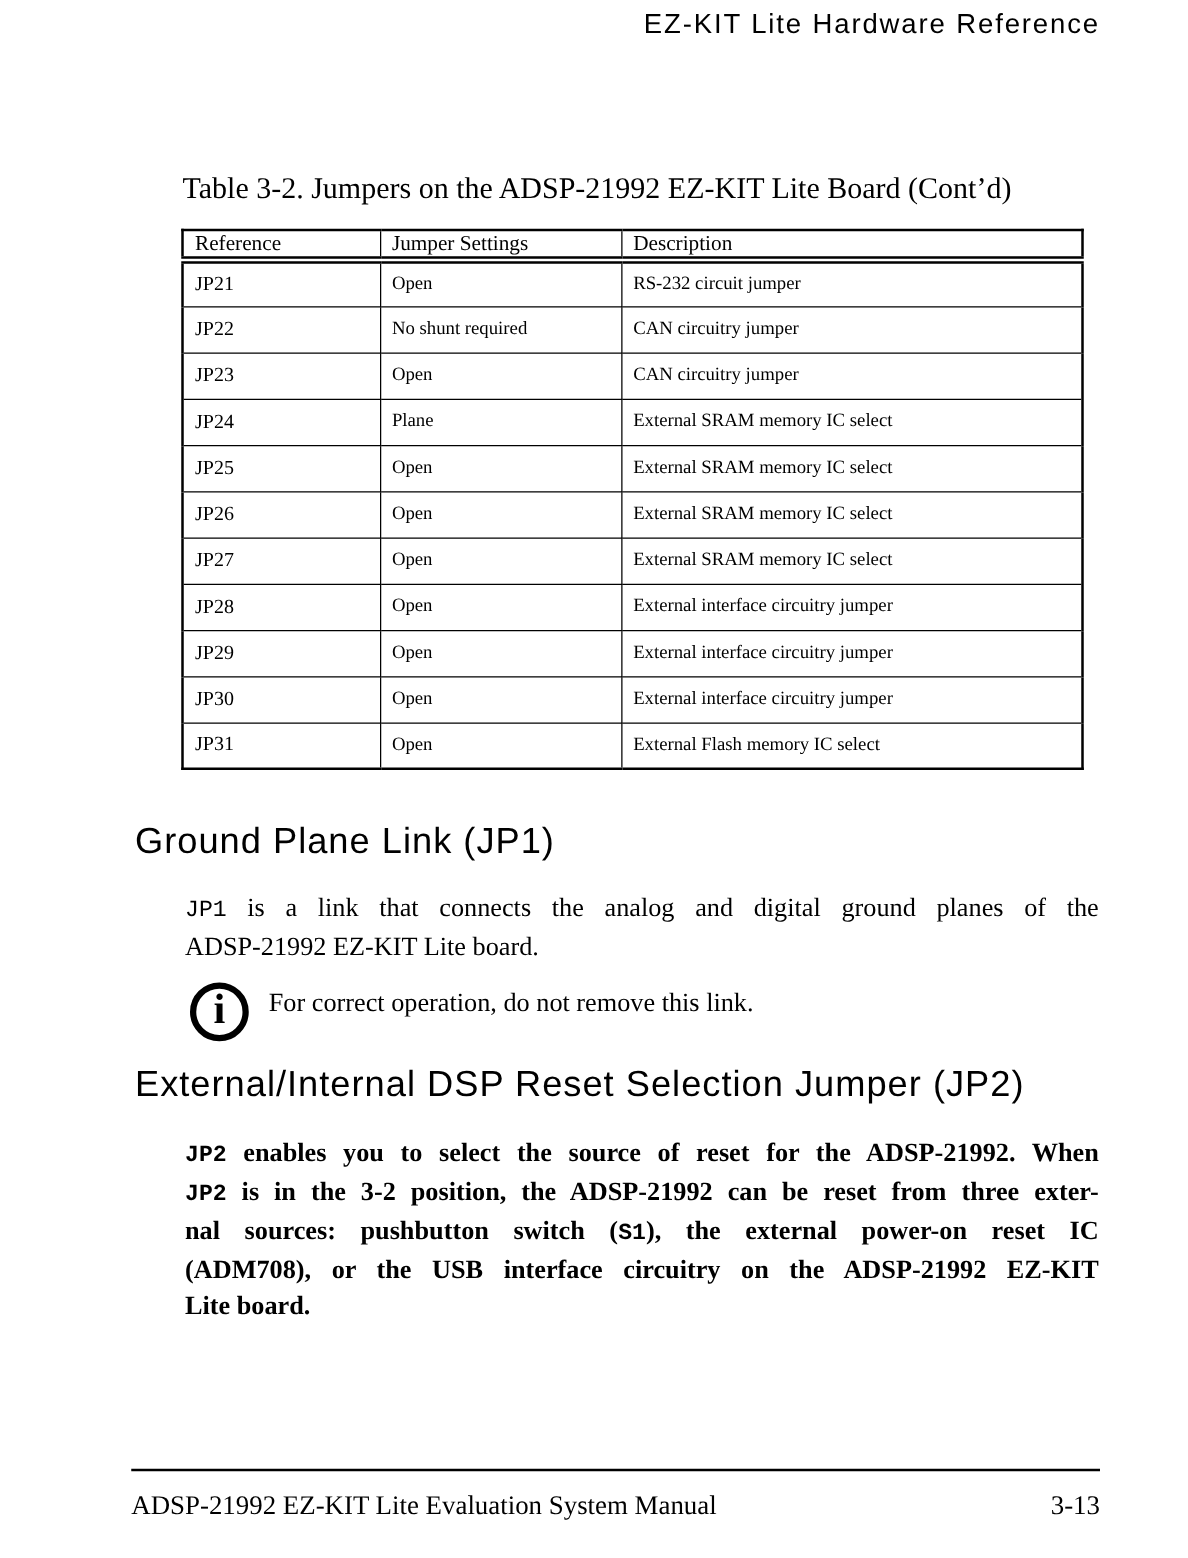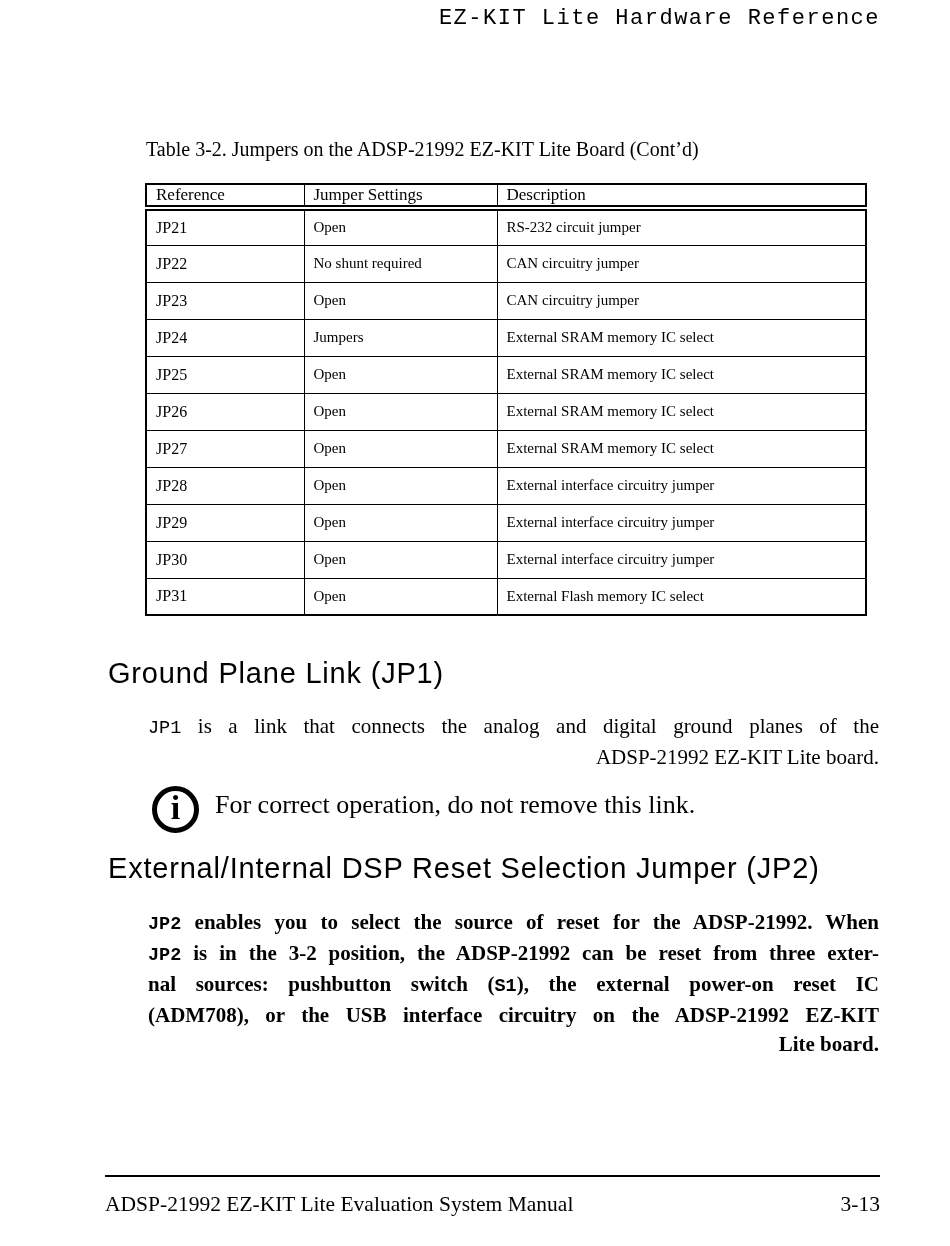--- a/index.html
+++ b/index.html
@@ -10,31 +10,31 @@
     height: 1246px;
     background: #ffffff;
     color: #000;
     overflow: hidden;
     font-family: "Liberation Serif", serif;
   }
   .running-header {
     position: absolute;
     top: 6px;
     right: 70px;
-    font-family: Liberation Mono, monospace;
+    font-family: Liberation Sans, sans-serif;
     font-size: 22px;
     letter-spacing: 1.5px;
     color: #000;
     white-space: nowrap;
   }
   .caption {
     position: absolute;
     left: 146px;
     top: 138px;
-    font-size: 20px;
+    font-size: 24px;
     white-space: nowrap;
   }
   table.jumpers {
     position: absolute;
     left: 145px;
     top: 183px;
     width: 720px;
     border-collapse: collapse;
     table-layout: fixed;
   }
@@ -71,21 +71,21 @@
   #heading-jp2 { top: 854px; }
   .body-para {
     position: absolute;
     left: 148px;
     width: 731px;
     font-size: 21px;
     line-height: 29px;
   }
   #para-jp1 { top: 712px; }
   #para-jp2 { top: 908px; font-weight: bold; }
-  .pline { text-align: right; }
+  .pline { text-align: left; }
   .pline.just { text-align: justify; text-align-last: justify; }
   .mono {
     font-family: "Liberation Mono", monospace;
     font-size: 18.5px;
   }
   .note {
     position: absolute;
     left: 152px;
     top: 786px;
     display: flex;
@@ -102,21 +102,21 @@
     font-family: "Liberation Serif", serif;
     font-weight: bold;
     font-size: 34px;
     line-height: 1;
     padding-bottom: 3px;
     flex: 0 0 auto;
   }
   .note-text {
     margin-left: 16px;
     margin-top: 4px;
-    font-size: 26px;
+    font-size: 21px;
     white-space: nowrap;
   }
   .footer-rule {
     position: absolute;
     left: 105px;
     top: 1175px;
     width: 775px;
     height: 2px;
     background: #000;
   }
@@ -163,21 +163,21 @@
           <td>No shunt required</td>
           <td>CAN circuitry jumper</td>
         </tr>
         <tr>
           <td class="mono-cell">JP23</td>
           <td>Open</td>
           <td>CAN circuitry jumper</td>
         </tr>
         <tr>
           <td class="mono-cell">JP24</td>
-          <td>Jumpers</td>
+          <td>Plane</td>
           <td>External SRAM memory IC select</td>
         </tr>
         <tr>
           <td class="mono-cell">JP25</td>
           <td>Open</td>
           <td>External SRAM memory IC select</td>
         </tr>
         <tr>
           <td class="mono-cell">JP26</td>
           <td>Open</td>

